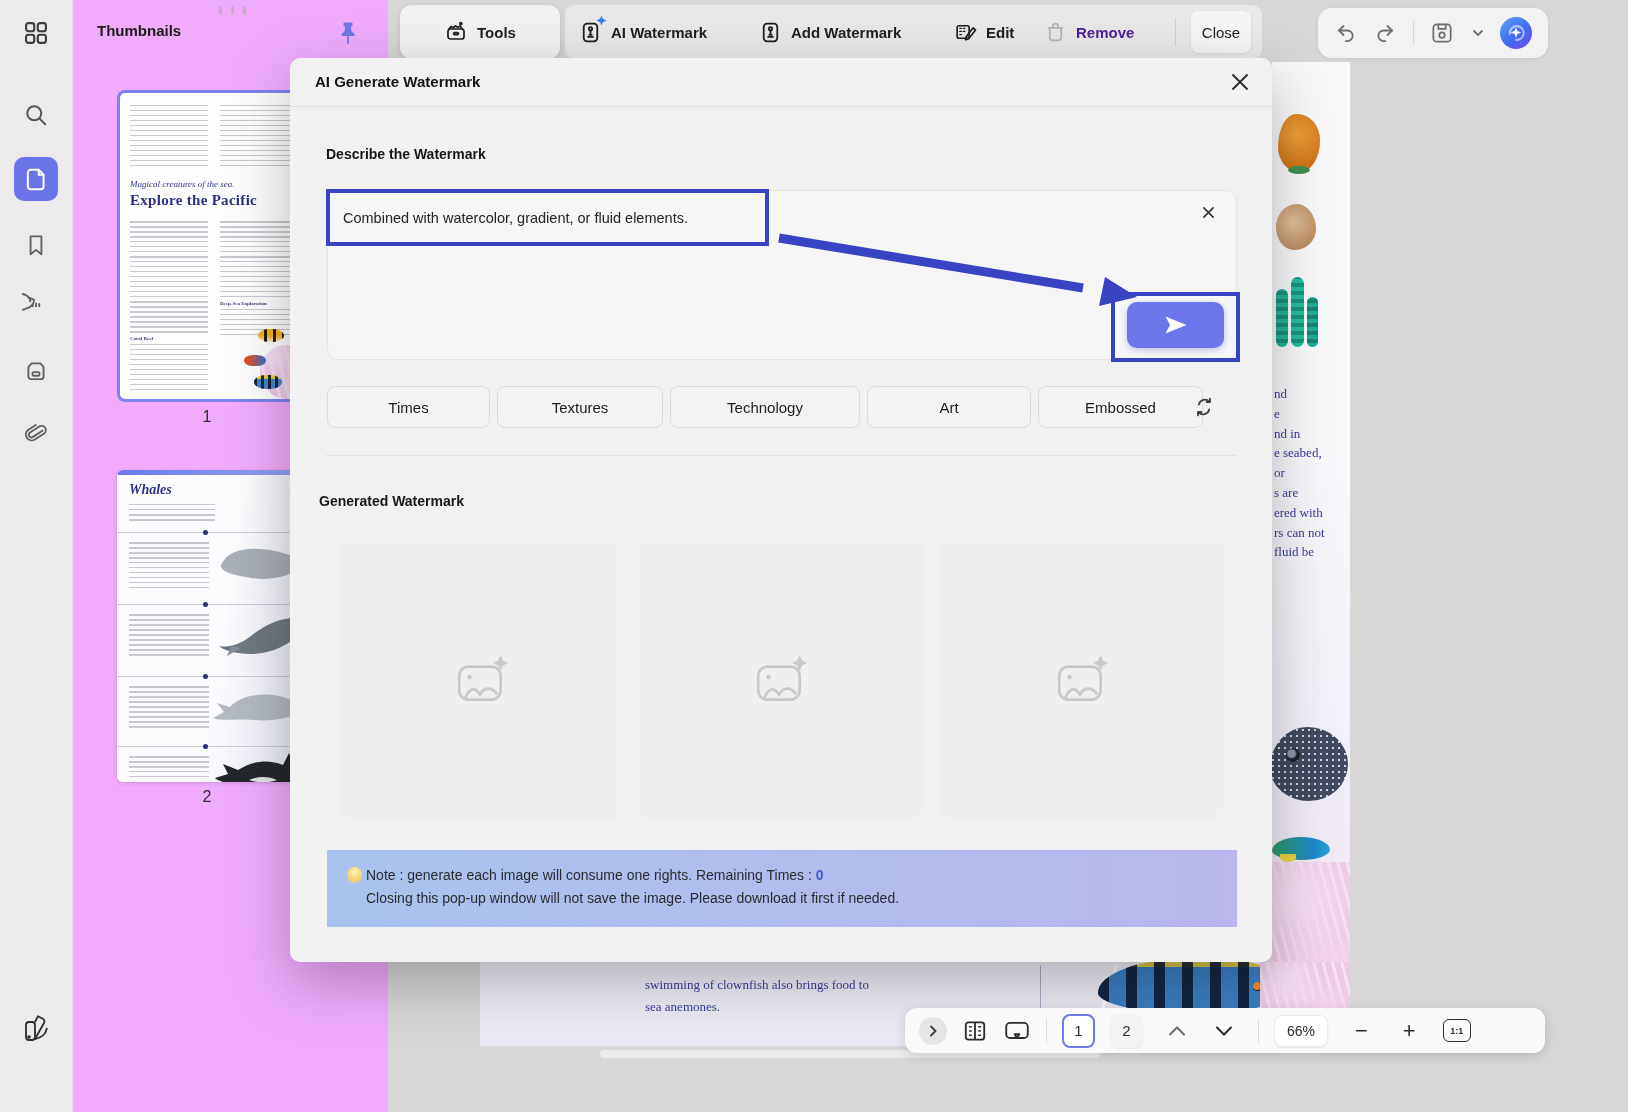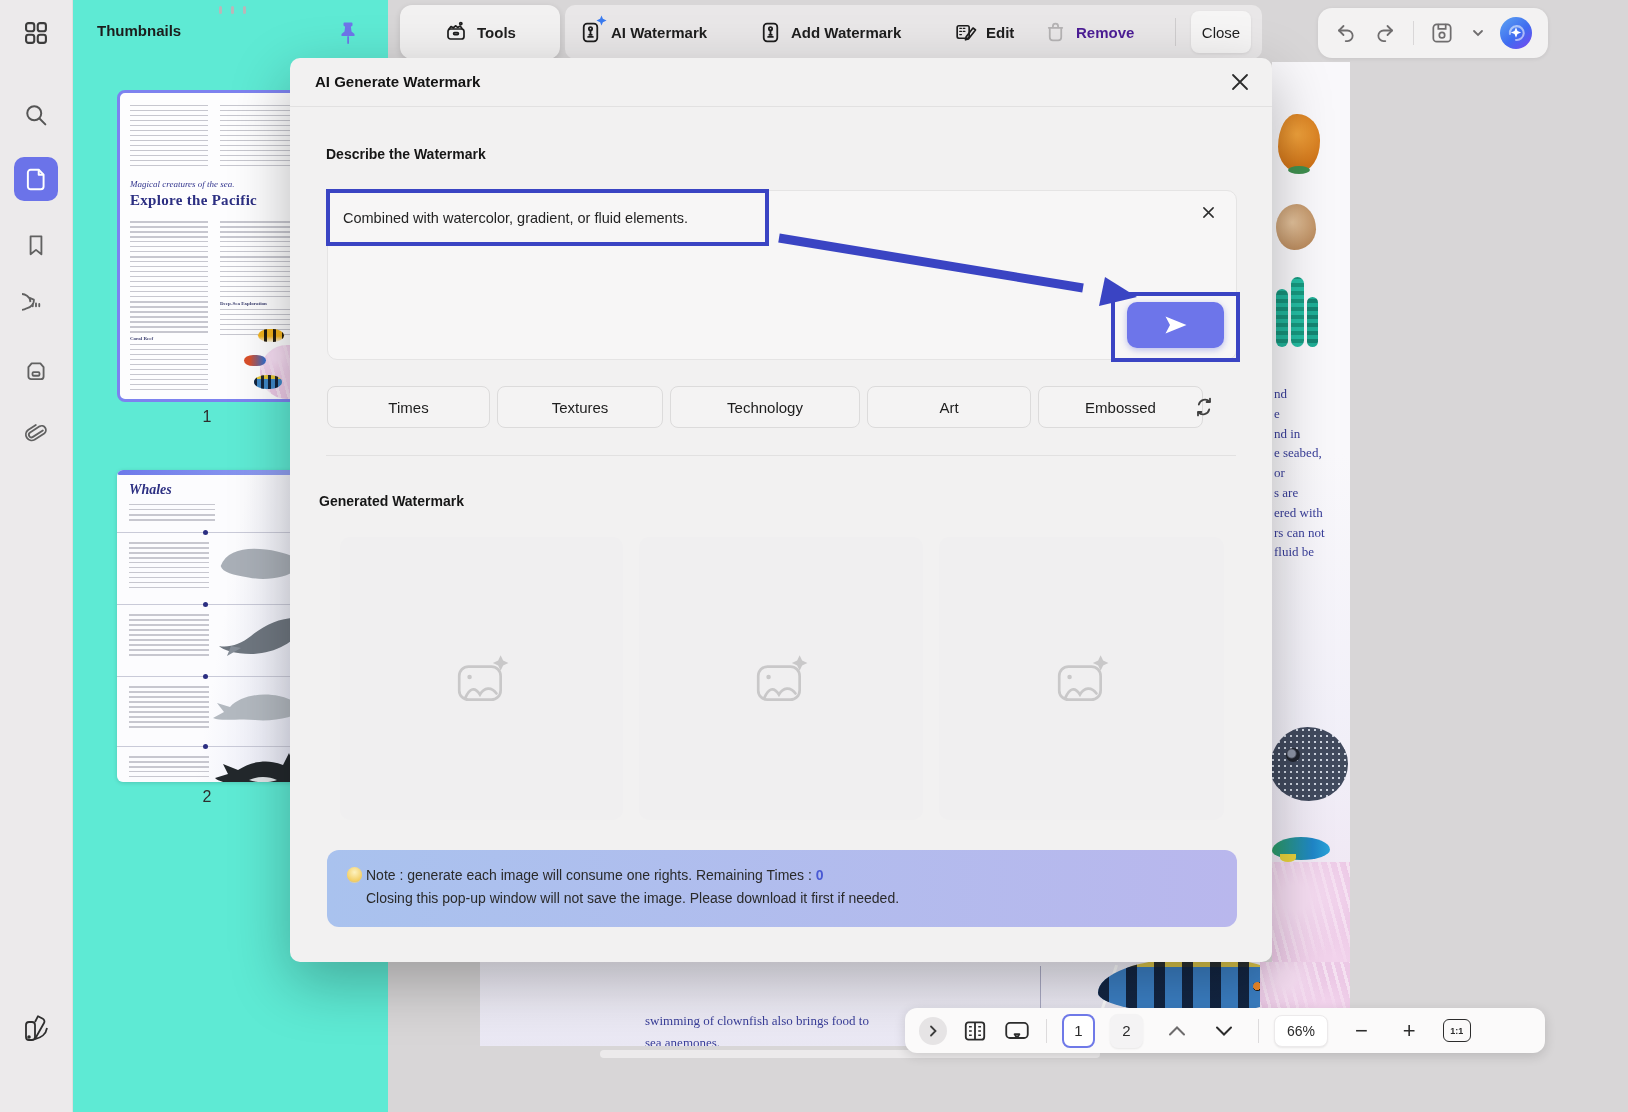--- a/index.html
+++ b/index.html
@@ -7,21 +7,21 @@
   body { background:#d8d6d7; font-family:"Liberation Sans", sans-serif; color:#1f1f1f; position:relative; }
   .abs { position:absolute; }
   svg { display:block; }
 
   
   .sidebar { left:0; top:0; width:73px; height:1112px; background:#eceaeb; border-right:1px solid #e0dedf; z-index:3; }
   .side-ic { position:absolute; left:50%; transform:translateX(-50%); width:44px; height:44px; display:flex; align-items:center; justify-content:center; border-radius:10px; cursor:pointer; color:#4a4a4a; }
   .side-ic.active { background:#6b73e9; color:#fff; }
 
   
-  .thumb-panel { left:73px; top:0; width:315px; height:1112px; background:#5eead4; z-index:2; }
+  .thumb-panel { left:73px; top:0; width:315px; height:1112px; background:#f0abfc; z-index:2; }
   .panel-title { position:absolute; left:24px; top:22px; font-size:15px; font-weight:700; color:#1c1c1c; }
   .drag-dots { position:absolute; left:146px; top:6px; display:flex; gap:9px; }
   .drag-dots i { width:3px; height:8px; border-radius:2px; background:#b9b7b8; }
   .pin { position:absolute; left:263px; top:20px; }
   .thumb { position:absolute; left:44px; width:200px; height:312px; background:#fdfdfe; overflow:hidden; }
   .thumb1 { top:90px; border:3px solid #7d82ef; border-radius:8px; }
   .thumb2 { top:470px; border-radius:6px; box-shadow:0 1px 4px rgba(0,0,0,.15); background:linear-gradient(100deg,#fcfcfe 52%,#e2e4f4); }
   .page-num { position:absolute; left:44px; width:180px; text-align:center; font-size:16px; color:#2d2d2d; }
   .txtlines { background:repeating-linear-gradient(#c7c7cf 0 1.5px, transparent 1.5px 5px); }
   .eyebrow { font-family:"Liberation Serif", serif; font-style:italic; color:#34378f; font-size:9px; }
@@ -54,21 +54,21 @@
   .prompt-annot { left:36px; top:131px; width:443px; height:57px; background:#f7f6f6; display:flex; align-items:center; }
   .prompt-text { padding:0 13px; font-size:14.5px; color:#242424; }
   .clear-x { position:absolute; left:908px; top:144px; width:20px; height:20px; display:flex; align-items:center; justify-content:center; cursor:pointer; color:#2c2c2c; }
   .send-annot { left:821px; top:234px; width:129px; height:70px; }
   .send-btn { position:absolute; left:837px; top:244px; width:97px; height:46px; background:#6d75ea; border-radius:10px; display:flex; align-items:center; justify-content:center; cursor:pointer; box-shadow:0 2px 6px rgba(70,80,220,.35); }
   .tags-row { position:absolute; left:37px; top:328px; display:flex; gap:7px; }
   .tag-btn { height:42px; background:#f4f3f3; border:1px solid #dcdbdb; border-radius:8px; display:flex; align-items:center; justify-content:center; font-size:15px; color:#1d1d1d; cursor:pointer; }
   .refresh { position:absolute; left:902px; top:337px; width:24px; height:24px; color:#3f3f3f; cursor:pointer; }
   .cards-row { position:absolute; left:50px; top:479px; display:flex; gap:16px; }
   .ph-card { height:283px; background:#f0eff0; border-radius:10px; display:flex; align-items:center; justify-content:center; }
-  .note { position:absolute; left:37px; top:792px; width:910px; height:77px; border-radius:12px; background:linear-gradient(90deg,#a9c2ee,#b9b7ed); display:flex; padding:14px 0 0 20px; }
+  .note { position:absolute; left:37px; top:792px; width:910px; height:77px; border-radius:0; background:linear-gradient(90deg,#a9c2ee,#b9b7ed); display:flex; padding:14px 0 0 20px; }
   .bulb { width:15px; height:15px; border-radius:50% 50% 45% 45%; background:radial-gradient(circle at 50% 35%, #fdf2c0, #f3cf66 70%, #e3b84e); margin:3px 4px 0 0; flex:0 0 auto; box-shadow:0 2px 0 -1px #d8cfae; }
   .note-text { font-size:14px; line-height:23px; color:#2a2a2a; }
   .note-zero { color:#4a5ad4; font-weight:700; }
 
   
   .doc-right { left:1272px; top:62px; width:78px; height:978px; background:linear-gradient(#f9f8fb 40%, #f1eff8 70%, #efe0ef); z-index:1; overflow:hidden; }
   .frag { font-family:"Liberation Serif", serif; font-size:13px; line-height:19.8px; color:#383d99; white-space:nowrap; }
   .doc-bottom { left:480px; top:962px; width:870px; height:84px; background:linear-gradient(#f1eff8,#eae8f4); z-index:1; overflow:hidden; }
   .caption { font-family:"Liberation Serif", serif; font-size:13px; line-height:22px; color:#383d99; }
   .hscroll { left:600px; top:1050px; width:500px; height:8px; background:#eceaeb; border-radius:4px; z-index:1; cursor:pointer; }
@@ -112,21 +112,21 @@
     <div class="frag">fluid be</div>
   </div>
   <div class="abs" style="left:-2px; top:665px; width:78px; height:74px; background:#414a5e; background-image:radial-gradient(#cdd3df 1px, transparent 1.4px); background-size:6px 6px; border-radius:48% 52% 50% 50%/55% 50% 50% 45%;"></div>
   <div class="abs" style="left:14px; top:686px; width:14px; height:14px; border-radius:50%; background:radial-gradient(circle at 40% 40%, #8d94a6 30%, #20242e 45%);"></div>
   <div class="abs" style="left:0; top:775px; width:58px; height:23px; background:linear-gradient(90deg,#2e9e66,#1f86c8 70%,#2aa3d8); border-radius:50% 50% 50% 50%/60% 55% 45% 40%;"></div>
   <div class="abs" style="left:8px; top:792px; width:16px; height:8px; background:#e8d23c; border-radius:0 0 60% 60%;"></div>
   <div class="abs coral-pink" style="left:0; top:800px; width:78px; height:178px;"></div>
 </div>
 
 <div class="abs doc-bottom">
-  <div class="abs" style="left:165px; top:12px;margin-top:36px;">
+  <div class="abs" style="left:165px; top:12px;">
     <div class="caption">swimming of clownfish also brings food to</div>
     <div class="caption">sea anemones.</div>
   </div>
   <div class="abs" style="left:560px; top:4px; width:1px; height:74px; background:#aaaac4;"></div>
   <div class="abs" style="left:628px; top:2px; width:3px; height:46px; background:#fff; transform:rotate(18deg);"></div>
   <div class="abs" style="left:618px; top:-4px; width:190px; height:56px; background:linear-gradient(180deg,#d9c34a 0 9px,#3b7fc4 9px); border-radius:50% 42% 46% 54%/62% 52% 48% 38%; overflow:hidden;">
     <i style="position:absolute; inset:0; display:block; background:repeating-linear-gradient(90deg, rgba(12,22,44,.85) 0 11px, transparent 11px 28px);"></i>
     <i style="position:absolute; right:26px; top:24px; width:9px; height:9px; border-radius:50%; background:radial-gradient(circle at 45% 45%, #f08a2a 55%, #26150a 60%);"></i>
   </div>
   <div class="abs coral-pink" style="left:780px; top:0; width:90px; height:84px;"></div>

